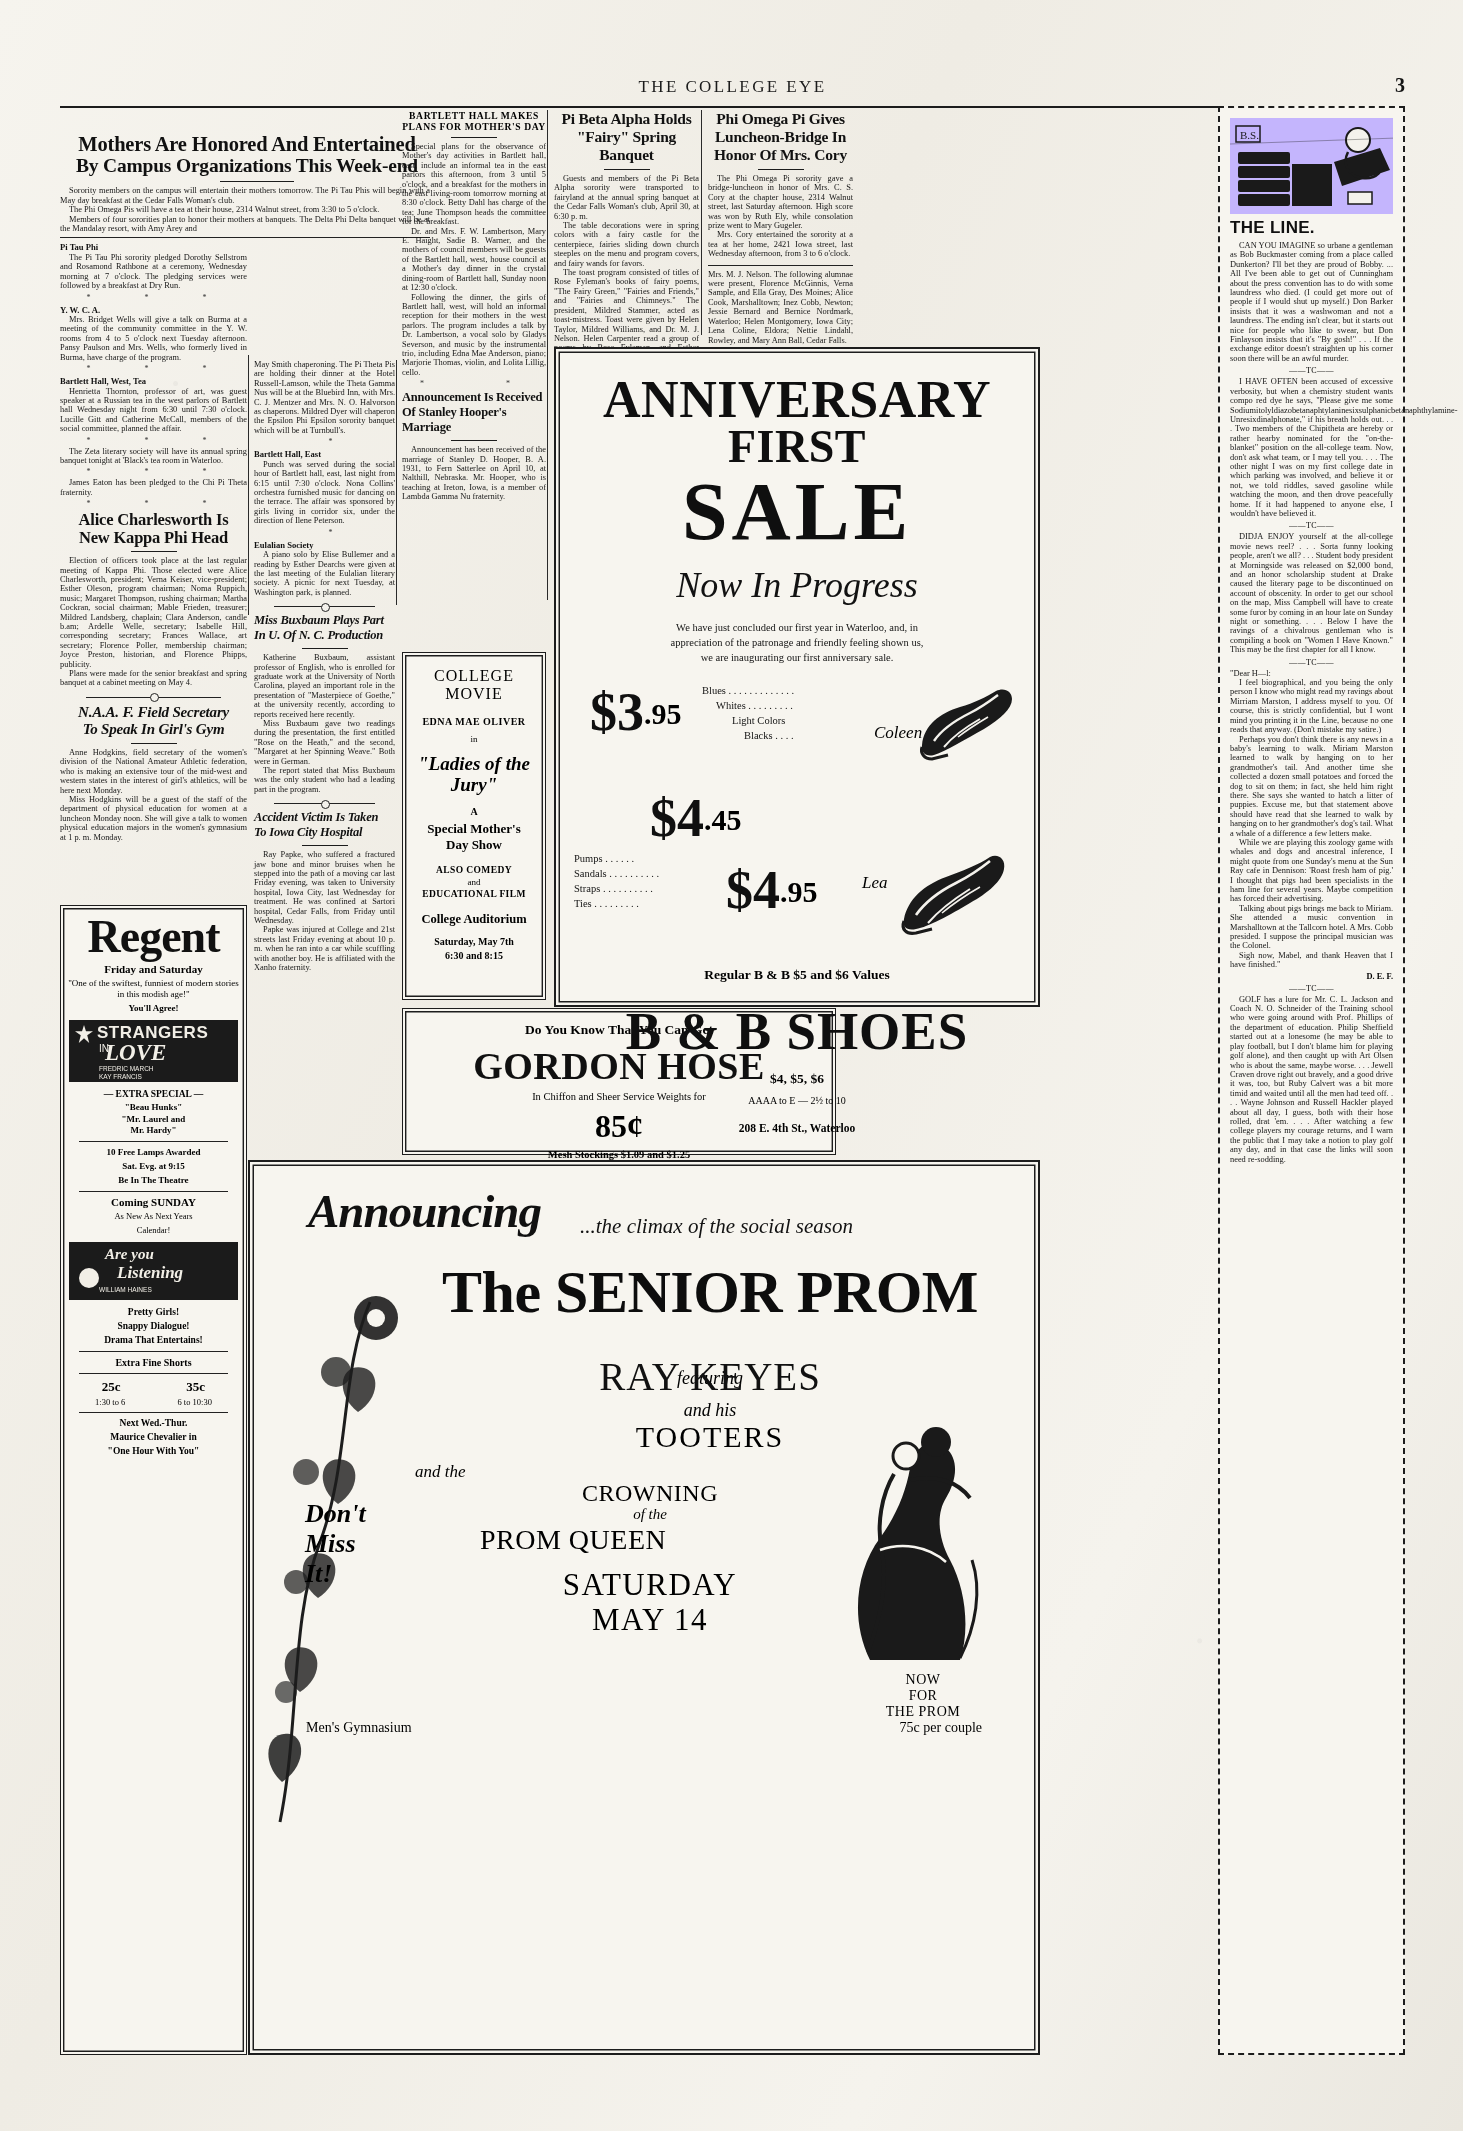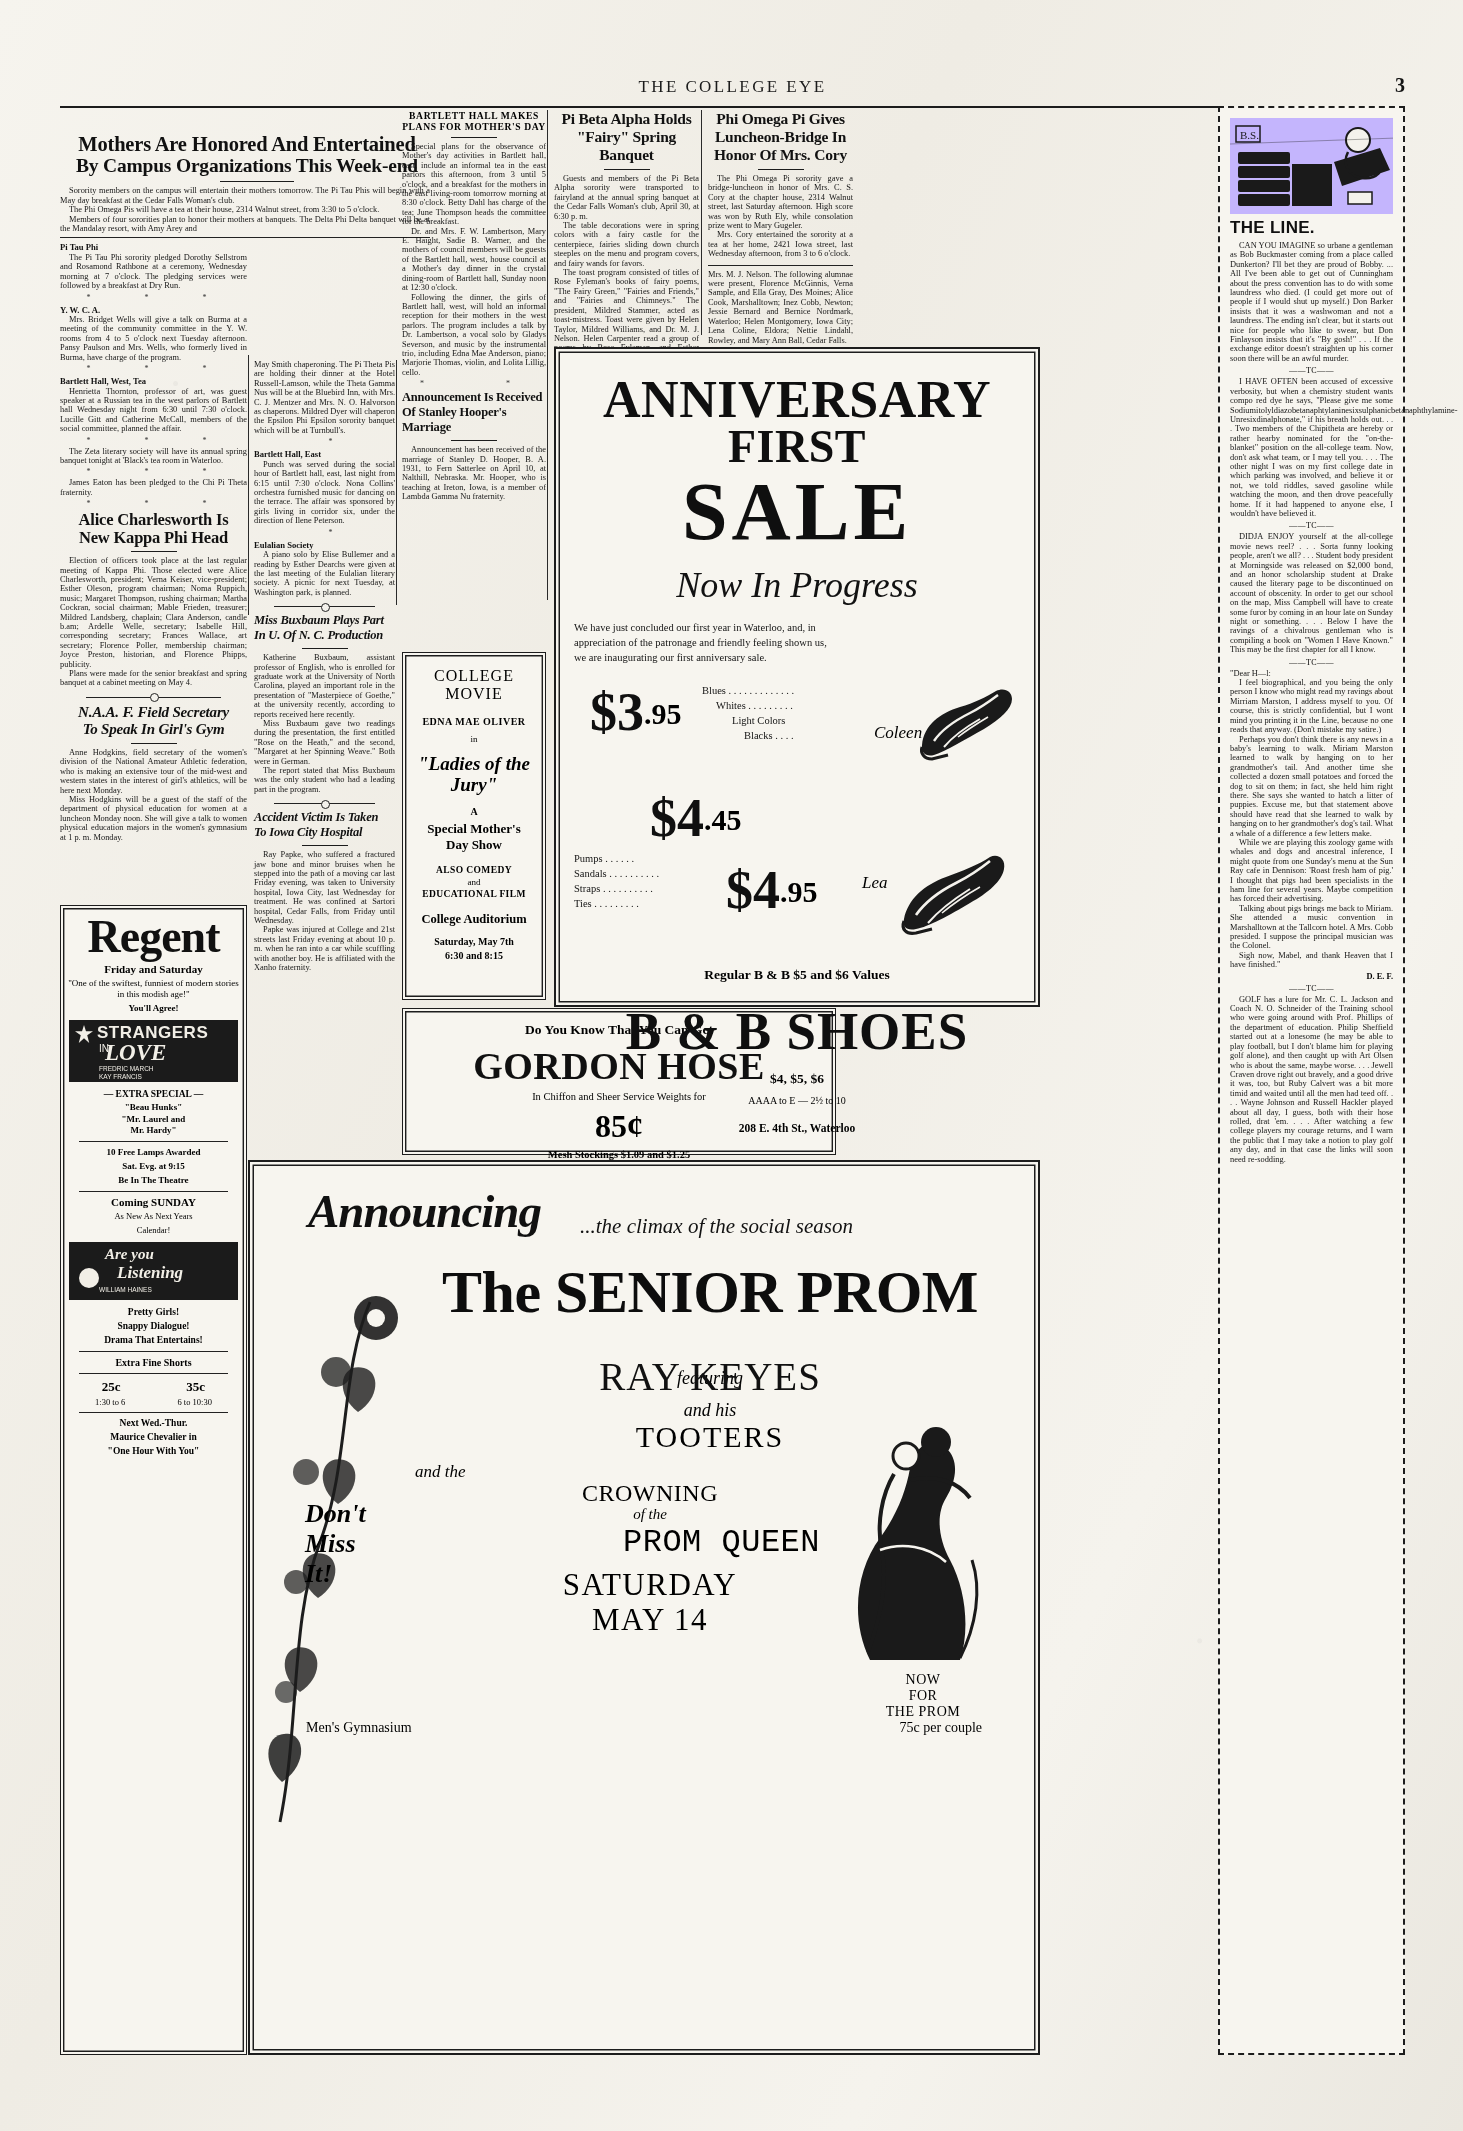--- a/index.html
+++ b/index.html
@@ -64,21 +64,21 @@
   .reg-line{font-size:11px;text-align:center;font-weight:bold;margin-top:3px;}
   .reg-txt{font-size:9px;text-align:center;line-height:11px;margin-top:3px;}
   .reg-div{border-top:1px solid #222;margin:5px 10px;}
 
   
   .fa-ttl{font-family:"Liberation Serif",serif;font-weight:bold;text-align:center;color:#0f0f0f;letter-spacing:0.5px;line-height:0.96;}
   .fa1{font-size:46px;}
   .fa2{font-size:52px;}
   .fa3{font-size:82px;letter-spacing:4px;}
   .fa-script{font-family:"Liberation Serif",serif;font-style:italic;font-size:36px;text-align:center;color:#121212;}
-  .fa-copy{font-size:10.5px;line-height:15px;color:#141414;}
+  .fa-copy{font-size:10.5px;text-align:center;line-height:15px;color:#141414;}
   .price-big{font-family:"Liberation Serif",serif;font-weight:bold;font-size:54px;color:#101010;line-height:46px;}
   .price-sup{font-size:30px;vertical-align:super;font-weight:bold;}
   .dot-row{font-size:10.5px;color:#141414;line-height:15px;}
   .bb-ttl{font-family:"Liberation Serif",serif;font-weight:bold;font-size:53px;text-align:center;letter-spacing:1px;color:#0f0f0f;}
   .bb-sub{font-size:13.5px;text-align:center;font-weight:bold;}
   .bb-small{font-size:10px;text-align:center;}
 
   
   .gh-ttl{font-family:"Liberation Serif",serif;font-weight:bold;font-size:38px;text-align:center;letter-spacing:0.5px;color:#101010;}
   .gh-l1{font-size:13.5px;text-align:center;font-weight:bold;}
@@ -89,21 +89,21 @@
   
   .prom-script{font-family:"Liberation Serif",serif;font-style:italic;font-weight:bold;font-size:47px;color:#111;letter-spacing:-1px;}
   .prom-climax{font-family:"Liberation Serif",serif;font-style:italic;font-size:21px;color:#121212;}
   .prom-senior{font-family:"Liberation Serif",serif;font-weight:bold;font-size:60px;letter-spacing:-0.5px;color:#0d0d0d;text-align:center;}
   .prom-feat{font-family:"Liberation Serif",serif;font-style:italic;font-size:18px;text-align:center;}
   .prom-ray{font-family:"Liberation Serif",serif;font-size:39px;text-align:center;letter-spacing:1px;color:#111;}
   .prom-andhis{font-family:"Liberation Serif",serif;font-style:italic;font-size:18px;text-align:center;}
   .prom-toot{font-family:"Liberation Serif",serif;font-size:30px;text-align:center;letter-spacing:2px;}
   .prom-crown{font-family:"Liberation Serif",serif;font-size:24px;text-align:center;letter-spacing:.5px;}
   .prom-of{font-family:"Liberation Serif",serif;font-style:italic;font-size:15px;text-align:center;}
-  .prom-queen{font-family:Liberation Mono, monospace;font-size:32px;text-align:right;letter-spacing:.5px;}
+  .prom-queen{font-family:Liberation Serif, serif;font-size:28px;text-align:left;letter-spacing:.5px;}
   .prom-date{font-family:"Liberation Serif",serif;font-size:31px;text-align:center;letter-spacing:1.5px;}
   .prom-dont{font-family:"Liberation Serif",serif;font-style:italic;font-weight:bold;font-size:26px;line-height:30px;margin-top:7px;}
   .prom-gym{font-family:"Liberation Serif",serif;font-size:14px;}
   .prom-cpl{font-family:"Liberation Serif",serif;font-size:14px;text-align:right;}
   .prom-now{font-family:"Liberation Serif",serif;font-size:14px;text-align:center;letter-spacing:.5px;line-height:16px;}
 
   
   .line-ttl{font-family:"Liberation Sans",sans-serif;font-weight:bold;font-size:17px;letter-spacing:.3px;color:#101010;}
   .tc{text-align:center;font-size:8px;margin:3px 0 2px;letter-spacing:.5px;}
   .lbl-script{font-family:"Liberation Serif",serif;font-style:italic;font-size:17px;}

